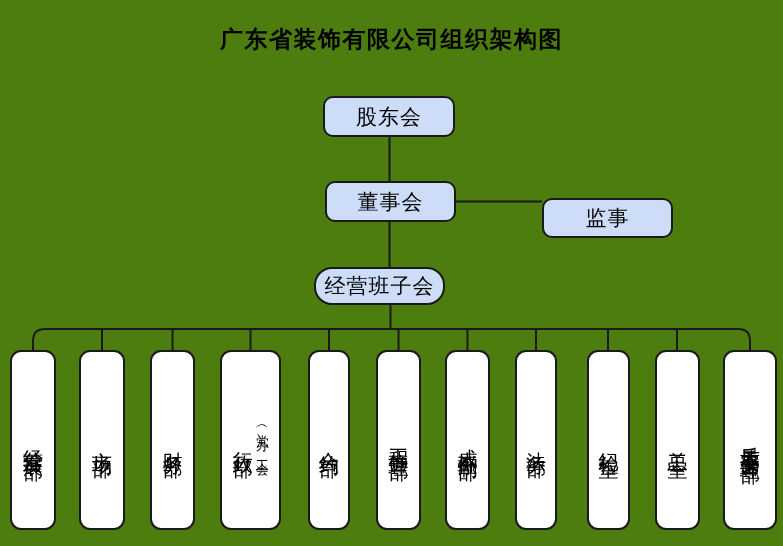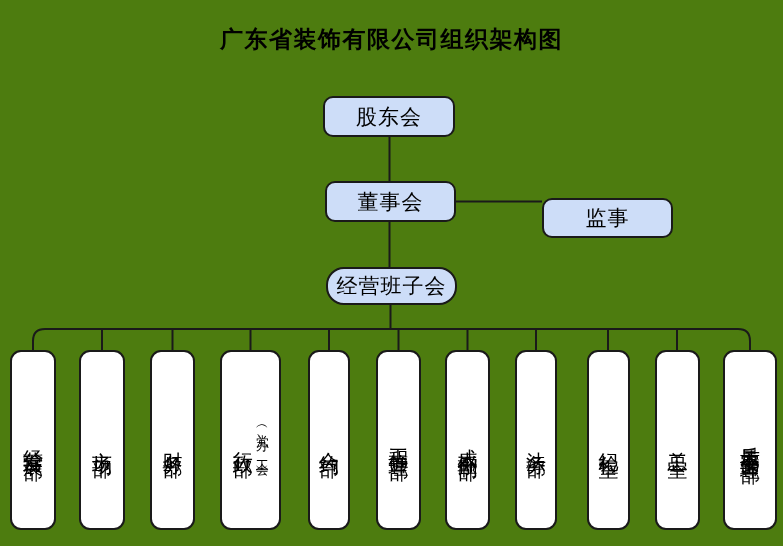--- a/index.html
+++ b/index.html
@@ -36,21 +36,21 @@
     display: flex;
     align-items: center;
     justify-content: center;
     font-size: 21px;
     color: #000000;
     letter-spacing: 1px;
   }
   .node-shareholders { left: 323px; top: 96px;  width: 132px; height: 41px; }
   .node-board        { left: 325px; top: 181px; width: 131px; height: 41px; }
   .node-supervisor   { left: 542px; top: 181px; width: 131px; height: 40px; margin-top: 17px; }
-  .node-management   { left: 326px; top: 267px; width: 131px; height: 38px; border-radius: 18px; }
+  .node-management   { left: 314px; top: 267px; width: 131px; height: 38px; border-radius: 18px; }
 
   .dept {
     position: absolute;
     top: 350px;
     height: 180px;
     box-sizing: border-box;
     background: #ffffff;
     border: 2px solid #1a1a1a;
     border-radius: 11px;
     display: flex;

